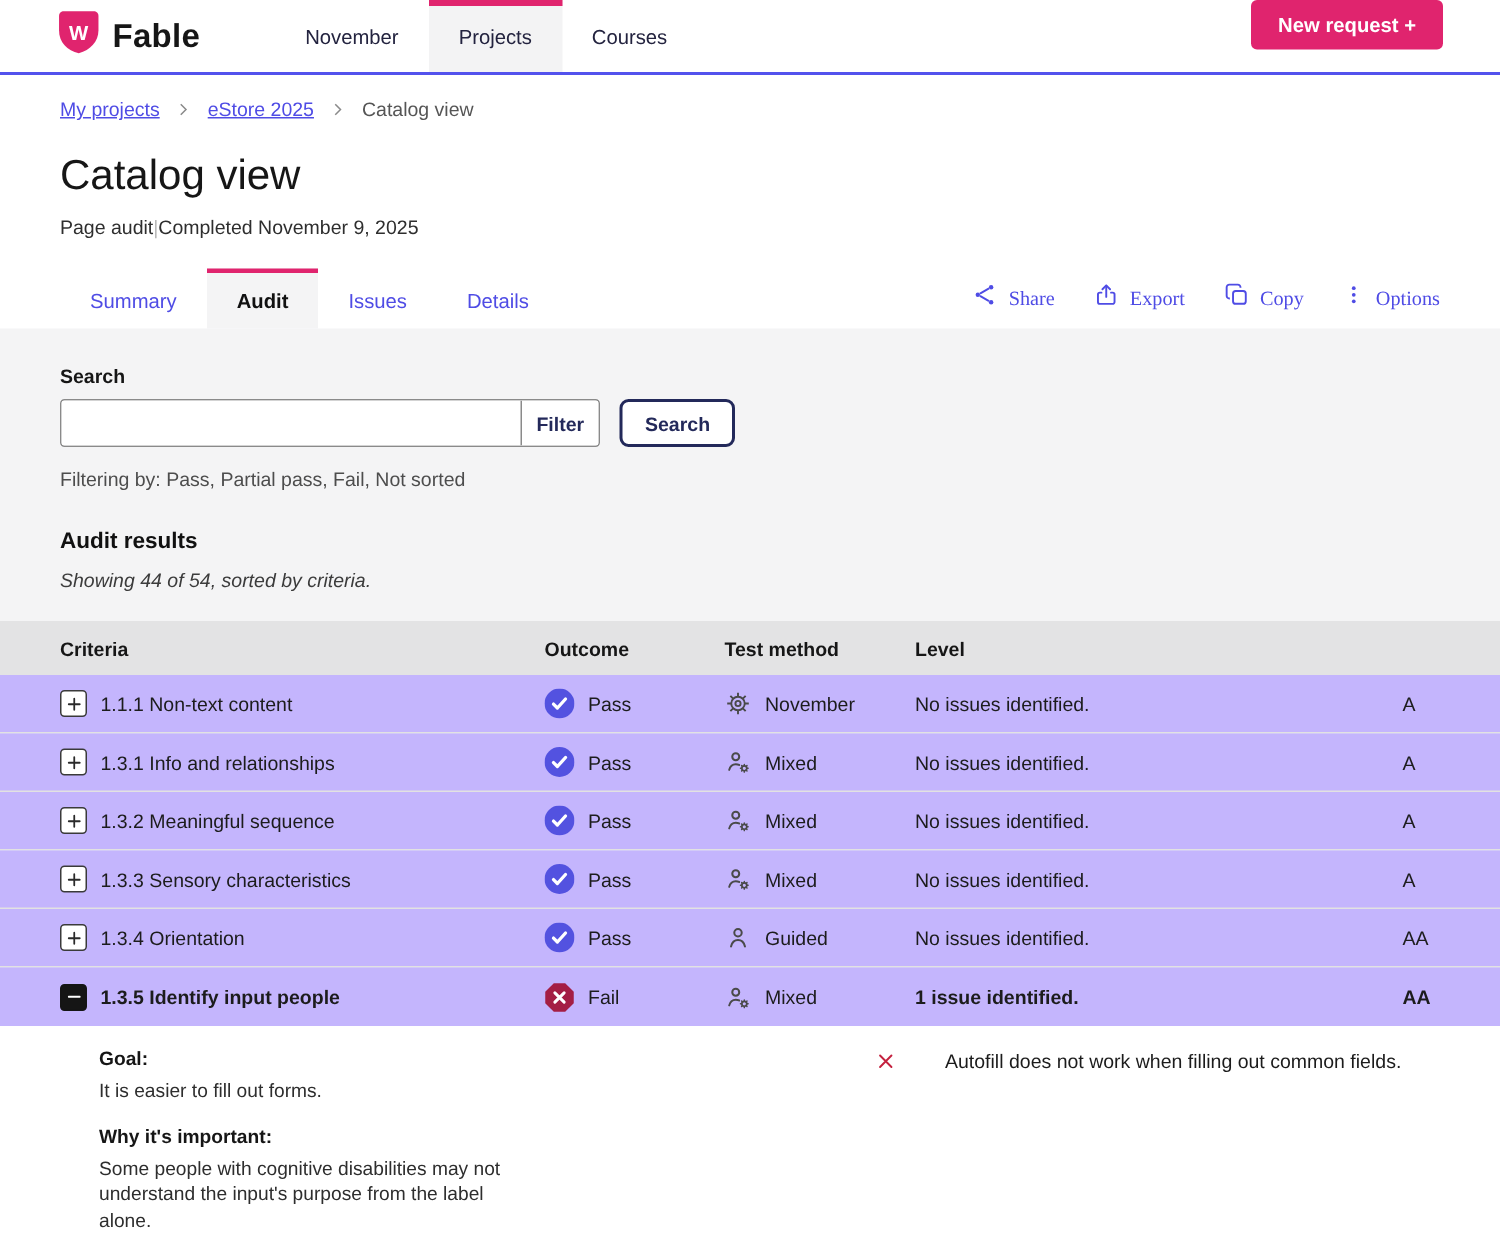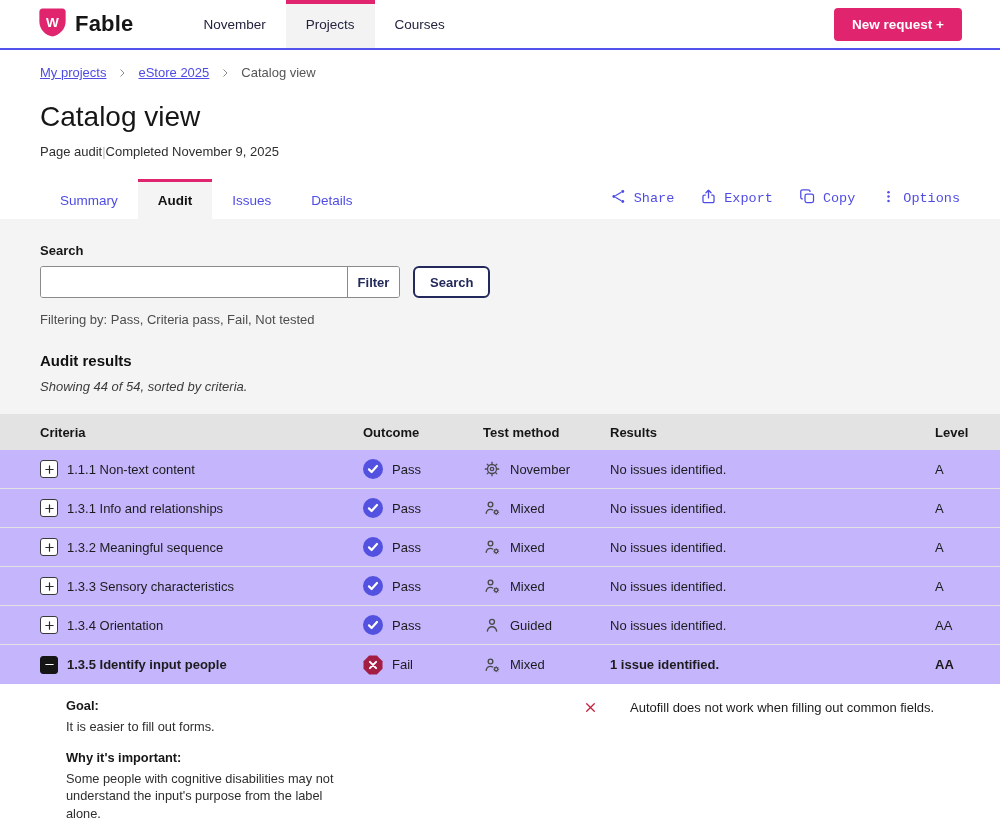--- a/index.html
+++ b/index.html
@@ -8,21 +8,21 @@
 
   
   .navbar { height:50px; background:#fff; border-bottom:2px solid #5352ED;
     display:flex; align-items:stretch; padding:0 38px 0 38px; }
   .brand { display:flex; align-items:center; gap:8px; margin-right:50px; }
   .brand-name { font-size:22px; font-weight:700; color:#161616; letter-spacing:.2px; }
   .nav-items { display:flex; align-items:stretch; }
   .nav-item { display:flex; align-items:center; padding:0 20px; font-size:13.5px;
     color:#23233f; cursor:pointer; border-top:4px solid transparent; padding-bottom:4px; }
   .nav-item.active { background:#f3f3f4; border-top-color:#E0246E; }
-  .nav-right { margin-left:auto; display:flex; align-items:center; gap:18px; }
+  .nav-right { margin-left:auto; display:flex; align-items:flex-start; gap:18px; }
   .new-request-btn { background:#E0246E; color:#fff; border:none; border-radius:4px;
     font-size:13.5px; font-weight:700; padding:9px 18px; cursor:pointer;
     font-family:"Liberation Sans", sans-serif; }
   .user-group { display:flex; align-items:center; gap:9px; cursor:pointer; }
   .avatar { width:30px; height:30px; border-radius:50%; overflow:hidden; display:block; }
   .user-name { font-size:13px; color:#2a2a2a; }
 
   
   .breadcrumb { display:flex; align-items:center; gap:10px; padding:15px 40px 0 40px;
     font-size:13px; }
@@ -38,21 +38,21 @@
 
   
   .tabs-row { margin-top:20px; display:flex; align-items:flex-end; padding:0 40px; }
   .tabs { display:flex; }
   .tab { padding:11px 20px 11px 20px; font-size:13.5px; color:#4F4CE5;
     border-top:3px solid transparent; cursor:pointer; }
   .tab.active { background:#f4f4f5; color:#111; font-weight:700; border-top-color:#E0246E; }
   .tab-actions { margin-left:auto; display:flex; align-items:center; gap:26px; padding-bottom:10px; }
   .action-btn { display:flex; align-items:center; gap:7px; color:#4F4CE5;
     font-size:13.5px; cursor:pointer; background:none; border:none;
-    font-family:Liberation Mono, monospace; }
+    font-family:Liberation Serif, serif; }
 
   
   .band { background:#f4f4f5; padding:24px 40px 20px 40px; }
   .search-label { font-size:13px; font-weight:700; color:#161616; }
   .search-row { display:flex; align-items:center; margin-top:8px; }
   .input-group { display:flex; width:360px; height:32px; border:1px solid #8a8a8a;
     border-radius:3px; background:#fff; overflow:hidden; }
   .search-input { flex:1; border:none; outline:none; font-size:13px; padding:0 10px;
     font-family:"Liberation Sans", sans-serif; background:#fff; }
   .filter-btn { width:52px; border:none; border-left:1px solid #8a8a8a; background:#fff;
@@ -187,30 +187,29 @@
 
 <section class="band">
   <div class="search-label">Search</div>
   <div class="search-row">
     <div class="input-group">
       <input class="search-input" type="text" value="" style="">
       <button class="filter-btn">Filter</button>
     </div>
     <button class="search-btn">Search</button>
   </div>
-  <div class="filtering-by">Filtering by: Pass, Criteria pass, Fail, Not tested</div>
+  <div class="filtering-by">Filtering by: Pass, Partial pass, Fail, Not sorted</div>
   <h2 class="results-heading">Audit results</h2>
   <div class="results-summary">Showing 44 of 54, sorted by criteria.</div>
 </section>
 
 <div class="thead">
   <div class="c-criteria">Criteria</div>
   <div class="c-outcome">Outcome</div>
   <div class="c-method">Test method</div>
-  <div class="c-results">Results</div>
   <div class="c-level">Level</div>
 </div>
 <div id="table-body">
     <div class="trow">
     <div class="cell c-criteria">
       <button class="expand-btn">
           <svg viewBox="0 0 24 24" width="11" height="11" fill="none" stroke="currentColor" stroke-width="2.6" stroke-linecap="round">
             <path d="M12 4v16M4 12h16"></path>
           </svg>
         </button>

